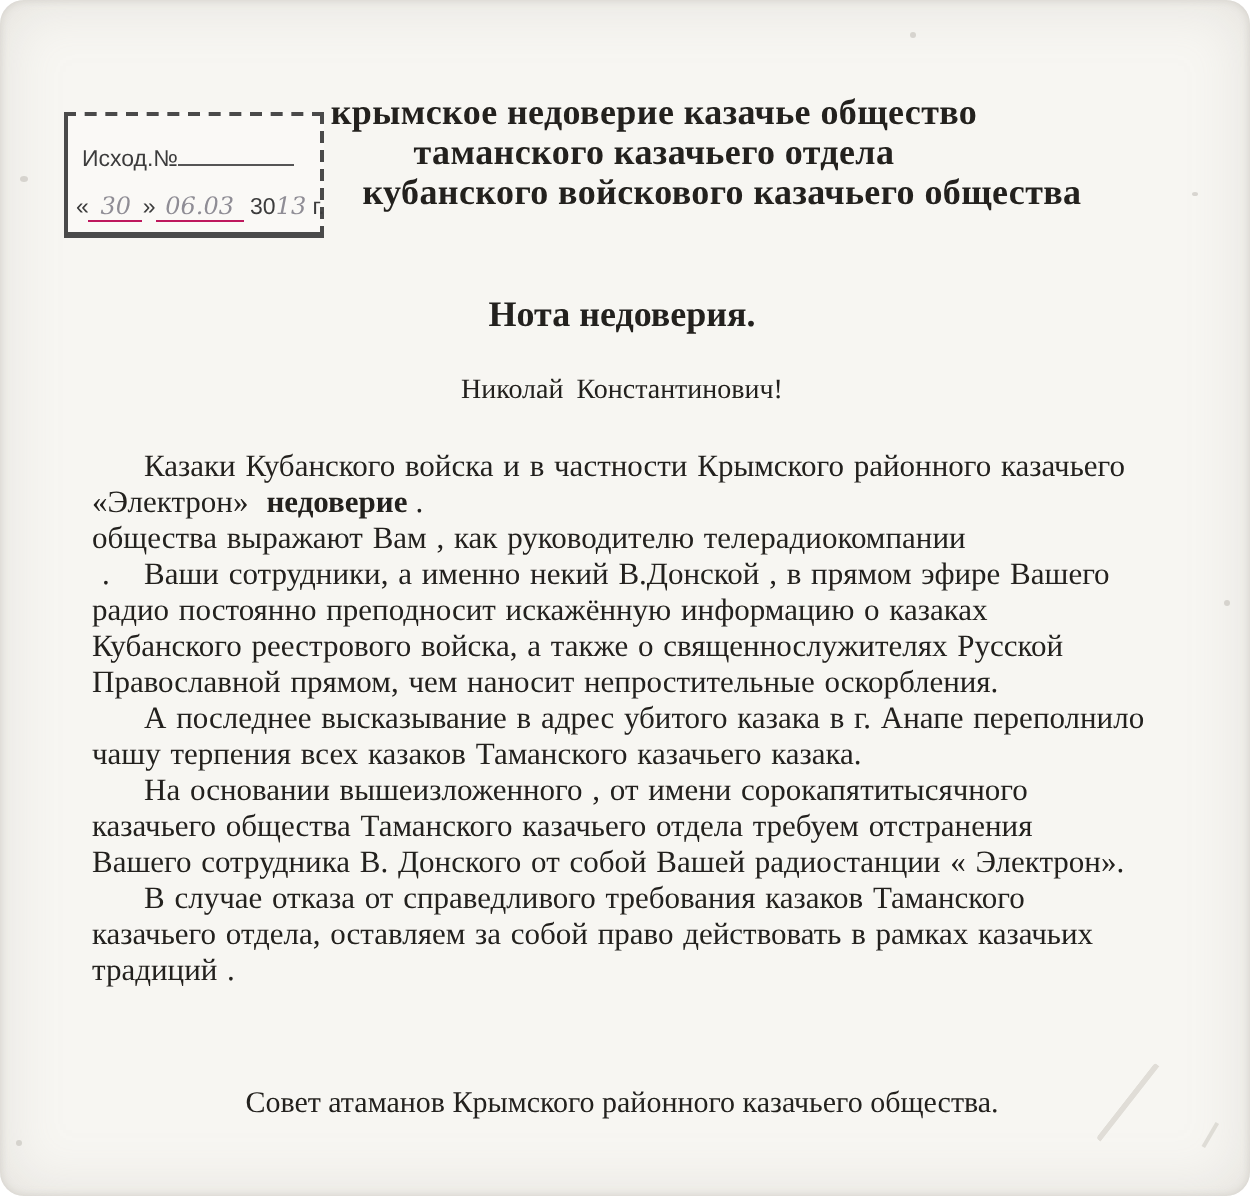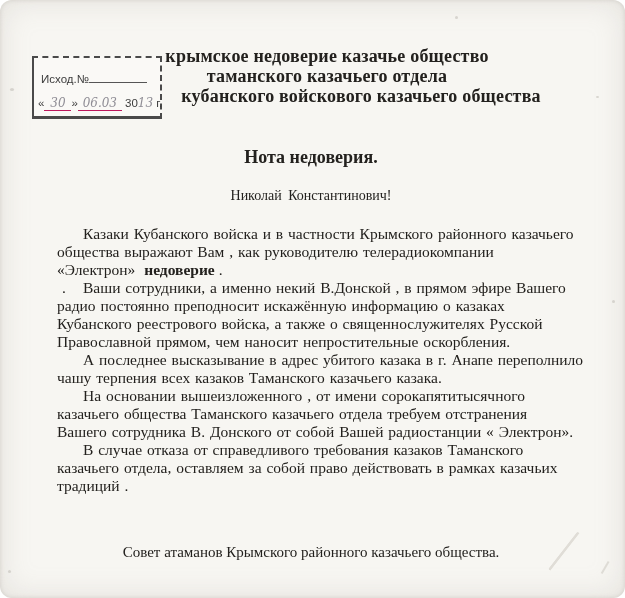--- a/index.html
+++ b/index.html
@@ -109,21 +109,21 @@
   .body-text {
     position: absolute;
     left: 46px;
     top: 225px;
     width: 545px;
     font-size: 15.5px;
     line-height: 18px;
     word-spacing: 1px;
     white-space: nowrap;
   }
-  .body-line { position: relative; height: 18px; margin-left: 11px; }
+  .body-line { position: relative; height: 18px; }
   .indent { padding-left: 26px; }
   .stray-dot {
     position: absolute;
     left: 5px;
     top: 0;
   }
   .bold-word { font-weight: bold; margin-left: 9px; }
   .after-bold { margin-left: 4px; }
 
   
@@ -186,22 +186,22 @@
     <div class="line2">таманского казачьего отдела</div>
     <div class="line3">кубанского войскового казачьего общества</div>
   </div>
 
   <div class="doc-title">Нота недоверия.</div>
 
   <div class="salutation">Николай Константинович!</div>
 
   <div class="body-text">
     <div class="body-line indent">Казаки Кубанского войска и в частности Крымского районного казачьего</div>
+    <div class="body-line"><span>«Электрон»</span><span class="bold-word">недоверие</span><span class="after-bold">.</span></div>
     <div class="body-line">общества выражают Вам , как руководителю телерадиокомпании</div>
-    <div class="body-line"><span>«Электрон»</span><span class="bold-word">недоверие</span><span class="after-bold">.</span></div>
     <div class="body-line indent"><span class="stray-dot">.</span><span>Ваши сотрудники, а именно некий В.Донской , в прямом эфире Вашего</span></div>
     <div class="body-line">радио постоянно преподносит искажённую информацию о казаках</div>
     <div class="body-line">Кубанского реестрового войска, а также о священнослужителях Русской</div>
     <div class="body-line">Православной прямом, чем наносит непростительные оскорбления.</div>
     <div class="body-line indent">А последнее высказывание в адрес убитого казака в г. Анапе переполнило</div>
     <div class="body-line">чашу терпения всех казаков Таманского казачьего казака.</div>
     <div class="body-line indent">На основании вышеизложенного , от имени сорокапятитысячного</div>
     <div class="body-line">казачьего общества Таманского казачьего отдела требуем отстранения</div>
     <div class="body-line">Вашего сотрудника В. Донского от собой Вашей радиостанции « Электрон».</div>
     <div class="body-line indent">В случае отказа от справедливого требования казаков Таманского</div>

